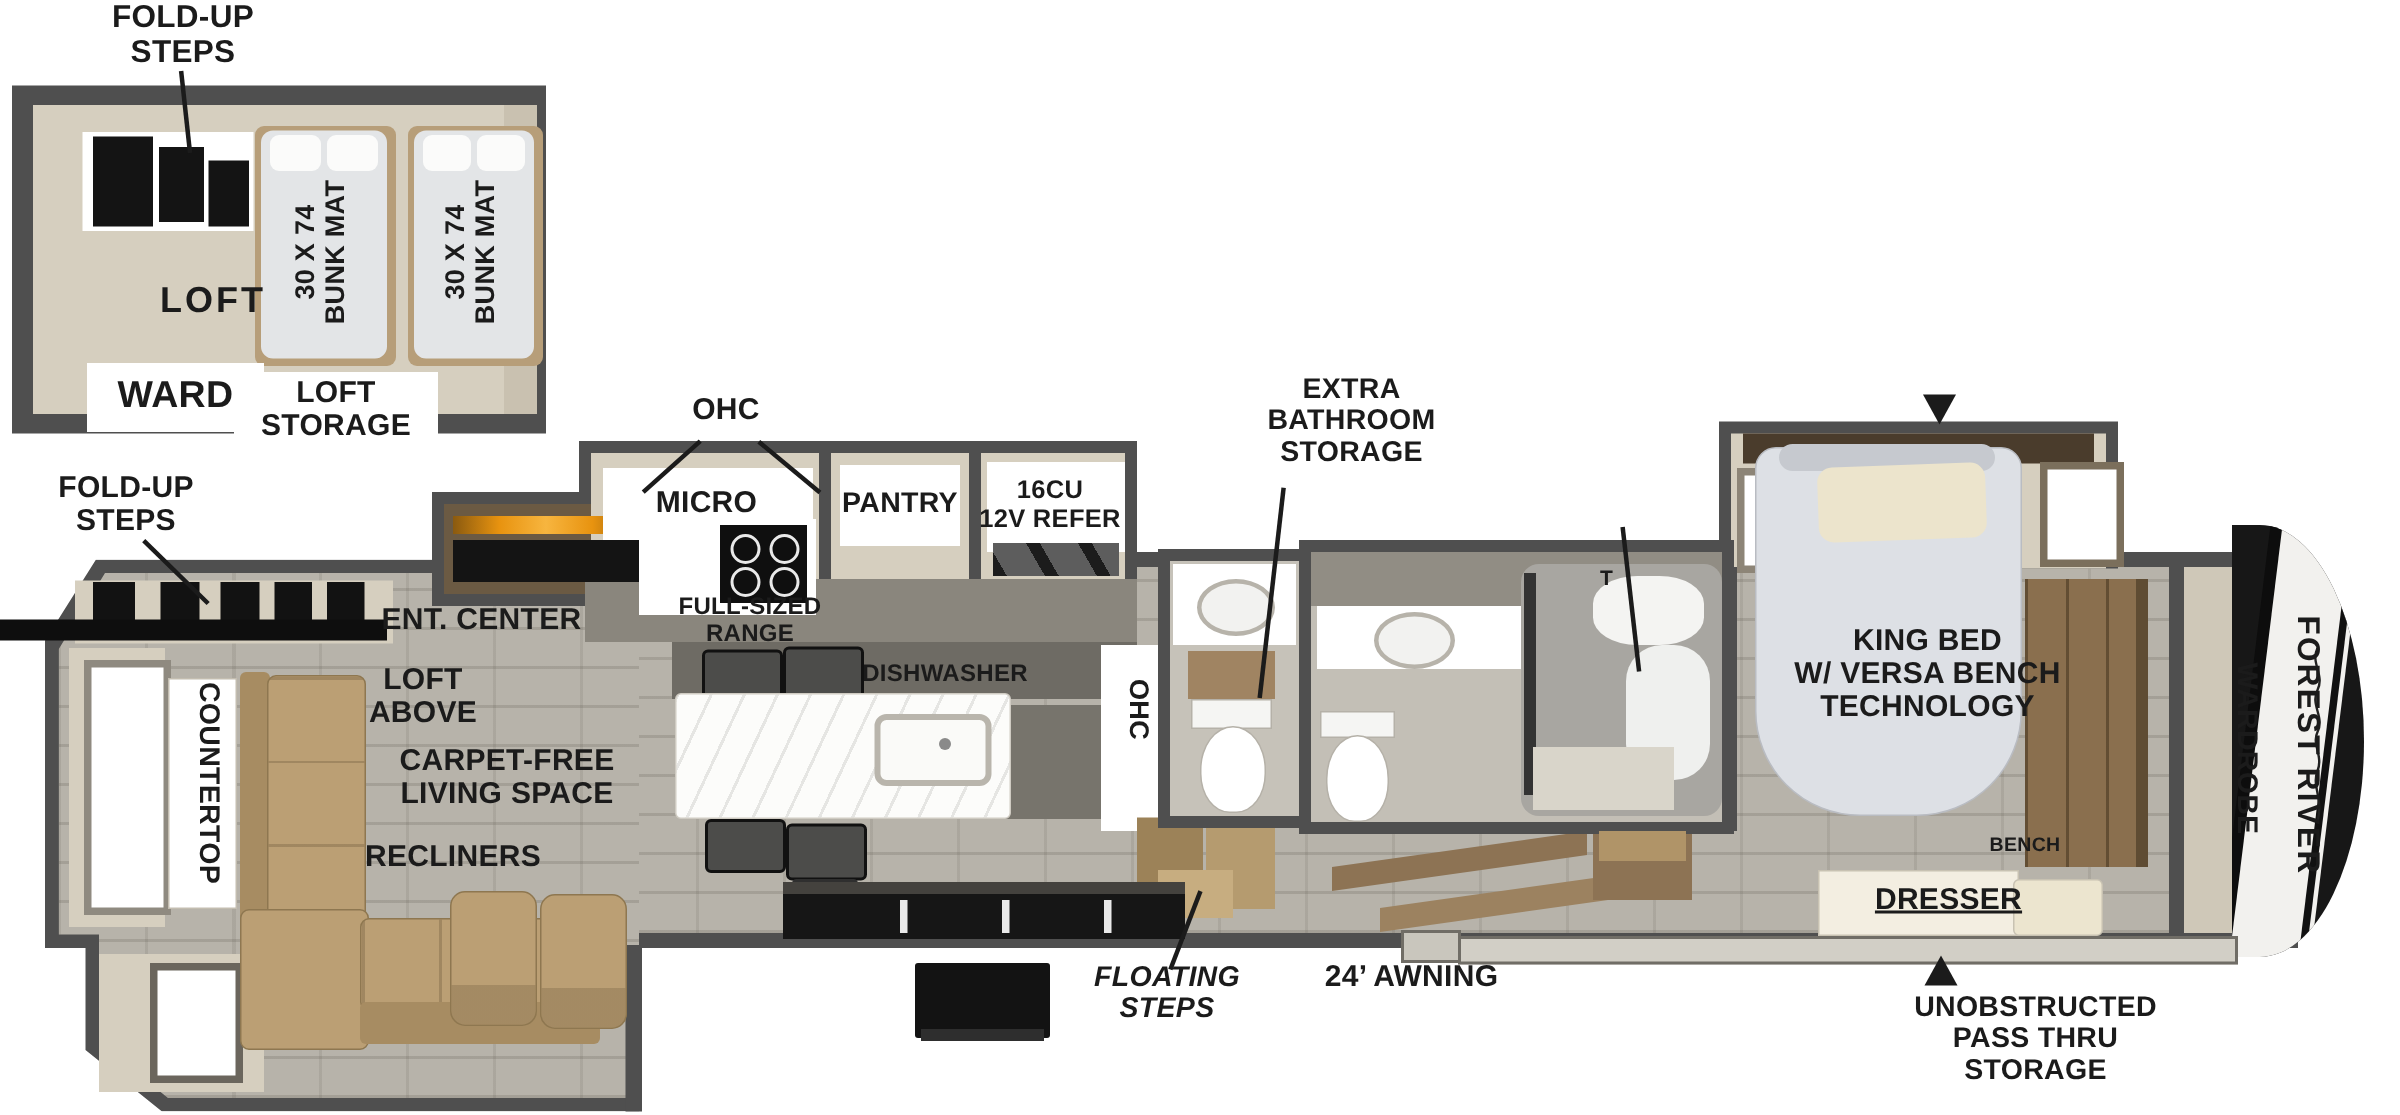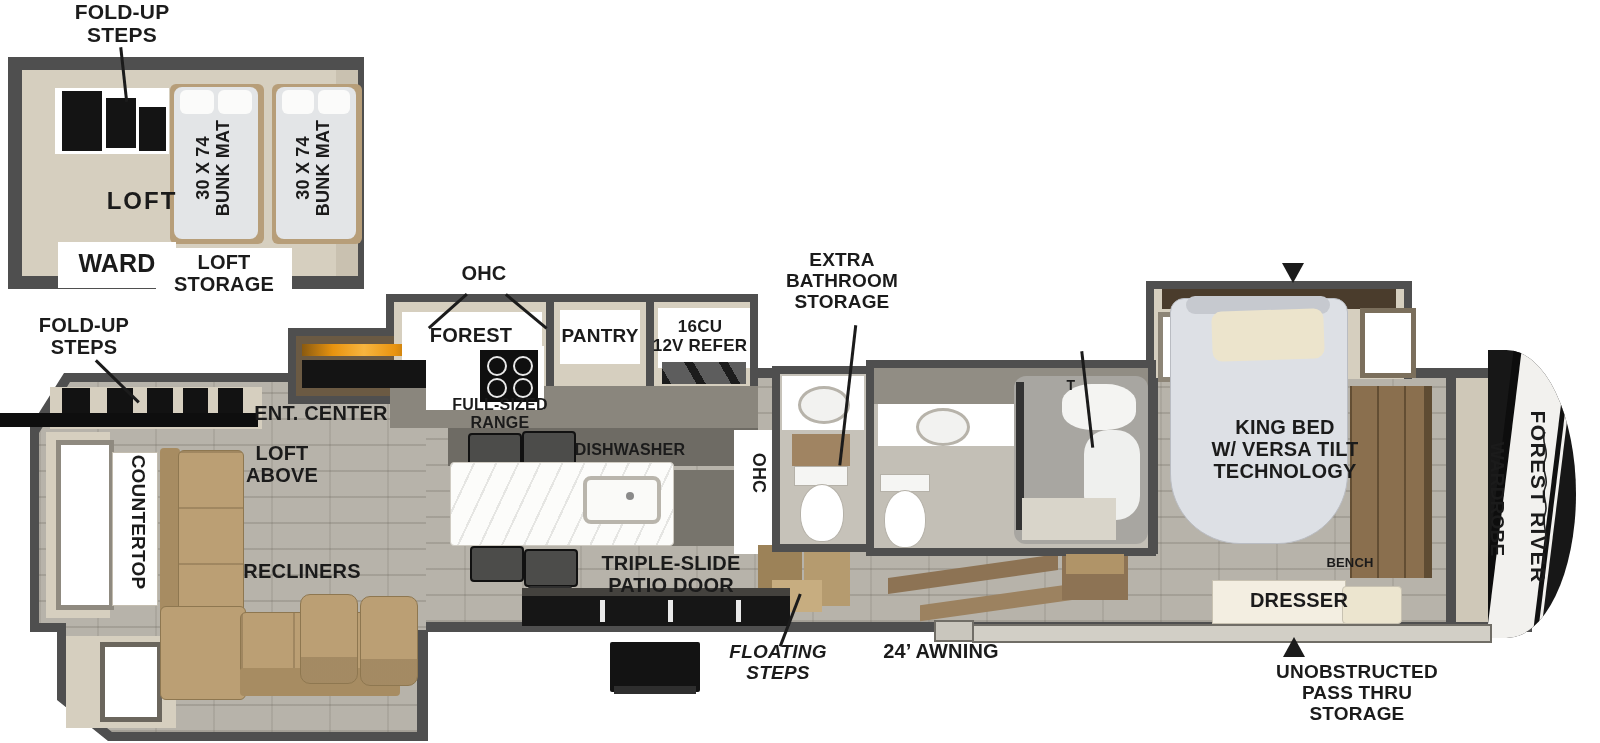--- a/index.html
+++ b/index.html
@@ -103,29 +103,31 @@
   <div class="abs" style="left:302px;top:344px;width:124px;height:12px;z-index:10;
        background:linear-gradient(90deg,#8a5a10,#e8930f,#f7b53f,#e8930f,#8a5a10);"></div>
   <div class="abs" style="left:302px;top:360px;width:124px;height:28px;background:#141414;z-index:10;"></div>
 
   <div class="lbl" style="left:18px;top:314px;width:132px;font-size:20px;">FOLD-UP
 STEPS</div>
   <div class="ldr" style="left:96px;top:359px;width:60px;transform:rotate(44.3deg);"></div>
   <div class="lbl" style="left:238px;top:402px;width:166px;font-size:20px;">ENT. CENTER</div>
   <div class="lbl" style="left:232px;top:442px;width:100px;font-size:20px;">LOFT
 ABOVE</div>
+  <div class="lbl" style="left:250px;top:496px;width:176px;font-size:20px;">CARPET-FREE
+LIVING SPACE</div>
   <div class="lbl" style="left:238px;top:560px;width:128px;font-size:20px;">RECLINERS</div>
 
   <div class="abs wall" style="left:386px;top:294px;width:372px;height:92px;z-index:8;"></div>
   <div class="abs beige" style="left:394px;top:302px;width:356px;height:84px;z-index:9;"></div>
   <div class="abs wall" style="left:546px;top:302px;width:8px;height:84px;z-index:10;"></div>
   <div class="abs wall" style="left:646px;top:302px;width:8px;height:84px;z-index:10;"></div>
 
   <div class="abs white-box" style="left:402px;top:312px;width:140px;height:48px;z-index:10;"></div>
-  <div class="lbl" style="left:416px;top:324px;width:110px;font-size:20px;">FOREST</div>
+  <div class="lbl" style="left:416px;top:324px;width:110px;font-size:20px;">MICRO</div>
   <div class="abs white-box" style="left:560px;top:310px;width:80px;height:54px;z-index:10;"></div>
   <div class="lbl" style="left:556px;top:326px;width:88px;font-size:19px;">PANTRY</div>
   <div class="abs white-box" style="left:658px;top:308px;width:92px;height:60px;z-index:10;"></div>
   <div class="abs" style="left:662px;top:362px;width:84px;height:22px;background:#5d5d5d;z-index:11;
        background-image:repeating-linear-gradient(60deg, #1c1c1c 0 8px, transparent 8px 30px);"></div>
   <div class="lbl" style="left:640px;top:318px;width:120px;font-size:17px;z-index:62;">16CU
 12V REFER</div>
 
   <div class="lbl" style="left:452px;top:262px;width:64px;font-size:20px;">OHC</div>
   <div class="ldr" style="left:467px;top:293px;width:51px;transform:rotate(138.2deg);"></div>
@@ -161,21 +163,21 @@
   <div class="abs" style="left:772px;top:580px;width:50px;height:32px;background:#c7ad80;z-index:12;"></div>
 
   <div class="abs wall" style="left:772px;top:366px;width:102px;height:186px;z-index:12;"></div>
   <div class="abs" style="left:780px;top:374px;width:86px;height:170px;background:#c6c2b9;z-index:13;"></div>
   <div class="abs white-box" style="left:782px;top:376px;width:82px;height:54px;z-index:14;"></div>
   <div class="abs" style="left:798px;top:386px;width:46px;height:32px;background:#f2f2f0;border:3px solid #b7b3aa;border-radius:50%;z-index:15;"></div>
   <div class="abs" style="left:792px;top:434px;width:58px;height:32px;background:#a08462;z-index:14;"></div>
   <div class="abs" style="left:794px;top:466px;width:52px;height:18px;background:#f5f5f3;border:1px solid #b5b1a8;z-index:14;"></div>
   <div class="abs" style="left:800px;top:484px;width:42px;height:56px;background:#ffffff;border:1px solid #b5b1a8;border-radius:50% 50% 45% 45%;z-index:14;"></div>
 
-  <div class="lbl" style="left:768px;top:250px;width:148px;font-size:19px;">EXTRA
+  <div class="lbl" style="left:827px;top:250px;width:148px;font-size:19px;">EXTRA
 BATHROOM
 STORAGE</div>
   <div class="ldr" style="left:856px;top:324px;width:141px;transform:rotate(96.5deg);"></div>
 
   <div class="abs wall" style="left:866px;top:360px;width:290px;height:196px;z-index:12;"></div>
   <div class="abs" style="left:874px;top:368px;width:274px;height:180px;background:#c3bfb6;z-index:13;"></div>
   <div class="abs" style="left:874px;top:368px;width:274px;height:36px;background:#918d84;z-index:14;"></div>
   <div class="abs white-box" style="left:878px;top:404px;width:150px;height:42px;z-index:15;"></div>
   <div class="abs" style="left:916px;top:408px;width:48px;height:32px;background:#f2f2f0;border:3px solid #b7b3aa;border-radius:50%;z-index:16;"></div>
   <div class="abs" style="left:880px;top:474px;width:48px;height:16px;background:#f5f5f3;border:1px solid #b5b1a8;z-index:15;"></div>
@@ -201,53 +203,51 @@
   <div class="abs" style="left:1162px;top:289px;width:234px;height:20px;background:#4a3c2c;z-index:10;"></div>
   <div class="abs" style="left:1158px;top:312px;width:46px;height:60px;background:#ffffff;border:5px solid #8d8577;z-index:10;"></div>
   <div class="abs" style="left:1360px;top:308px;width:46px;height:60px;background:#ffffff;border:5px solid #7b6f5c;z-index:10;"></div>
 
   <div class="tri" style="left:1282px;top:263px;border-left:11px solid transparent;border-right:11px solid transparent;border-top:20px solid #1b1b1b;"></div>
 
   <div class="abs" style="left:1170px;top:298px;width:176px;height:244px;background:#dde0e5;border:1px solid #b9bcc2;border-radius:14px 14px 70px 70px;z-index:11;"></div>
   <div class="abs" style="left:1186px;top:296px;width:144px;height:18px;background:#c6c9cf;border-radius:9px;z-index:12;"></div>
   <div class="abs" style="left:1212px;top:310px;width:112px;height:50px;background:#ece4cc;border-radius:10px;transform:rotate(-2deg);z-index:12;"></div>
   <div class="lbl" style="left:1192px;top:416px;width:186px;font-size:20px;">KING BED
-W/ VERSA TILT
+W/ VERSA BENCH
 TECHNOLOGY</div>
 
   <div class="abs" style="left:1350px;top:386px;width:82px;height:192px;background:#8a6f4e;z-index:11;
        background-image:repeating-linear-gradient(90deg, rgba(60,45,25,.5) 0 2px, transparent 2px 27px);"></div>
   <div class="abs" style="left:1424px;top:386px;width:8px;height:192px;background:#5f4c33;z-index:12;"></div>
 
   <div class="abs" style="left:1212px;top:580px;width:132px;height:42px;background:#f3eee1;border:1px solid #c8c2b2;z-index:11;"></div>
   <div class="abs" style="left:1342px;top:586px;width:58px;height:36px;background:#ece5cf;border:1px solid #c8c2b2;border-radius:4px;z-index:11;"></div>
   <div class="lbl" style="left:1298px;top:556px;width:104px;font-size:13px;">BENCH</div>
-  <div class="lbl" style="left:1232px;top:589px;width:134px;font-size:20px;">DRESSER</div>
+  <div class="lbl" style="left:1232px;top:589px;width:134px;font-size:20px;text-decoration:underline;">DRESSER</div>
 
   <div class="abs wall" style="left:1446px;top:378px;width:10px;height:254px;z-index:11;"></div>
   <div class="abs beige" style="left:1456px;top:378px;width:66px;height:244px;z-index:11;background:#cfc8b8;"></div>
   <div class="lbl vrot" style="left:1424px;top:486px;width:140px;height:26px;font-size:19px;transform:rotate(90deg);">WARDROBE</div>
 
   <div class="abs" style="left:1488px;top:350px;width:88px;height:288px;background:#171717;border-radius:0 70px 70px 0 / 0 145px 145px 0;overflow:hidden;z-index:13;">
     <div class="abs" style="left:8px;top:-6px;width:8px;height:300px;background:#0d0d0d;transform:skewX(-7deg);"></div>
     <div class="abs" style="left:16px;top:-6px;width:54px;height:300px;background:#f2f1ee;transform:skewX(-7deg);"></div>
     <div class="abs" style="left:62px;top:-6px;width:5px;height:300px;background:#111111;transform:skewX(-7deg);"></div>
     <svg width="14" height="120" viewBox="0 0 14 120" style="position:absolute;left:50px;top:80px;">
       <path d="M7 2 C2 12 12 20 7 30 C2 40 12 48 7 58 C3 66 11 74 7 84 C3 94 11 102 7 118" fill="none" stroke="#222" stroke-width="1.6"></path>
     </svg>
   </div>
   <div class="lbl vrot" style="left:1422px;top:484px;width:230px;height:26px;font-size:21px;letter-spacing:1.5px;transform:rotate(90deg);z-index:61;">FOREST RIVER</div>
 
   <div class="abs" style="left:522px;top:588px;width:268px;height:8px;background:#44423e;z-index:14;"></div>
   <div class="abs" style="left:522px;top:596px;width:268px;height:30px;background:#161616;z-index:14;"></div>
   <div class="abs" style="left:600px;top:600px;width:5px;height:22px;background:#e9e9e9;z-index:15;"></div>
   <div class="abs" style="left:668px;top:600px;width:5px;height:22px;background:#e9e9e9;z-index:15;"></div>
   <div class="abs" style="left:736px;top:600px;width:5px;height:22px;background:#e9e9e9;z-index:15;"></div>
-  <div class="lbl" style="left:588px;top:552px;width:166px;font-size:20px;">TRIPLE-SLIDE
-PATIO DOOR</div>
   <div class="abs" style="left:610px;top:642px;width:90px;height:50px;background:#131313;border-radius:2px;z-index:14;"></div>
   <div class="abs" style="left:614px;top:686px;width:82px;height:8px;background:#2e2e2e;z-index:15;"></div>
 
   <div class="lbl" style="left:720px;top:642px;width:116px;font-size:19px;font-style:italic;">FLOATING
 STEPS</div>
   <div class="ldr" style="left:780px;top:645px;width:56px;transform:rotate(-69deg);"></div>
 
   <div class="abs" style="left:934px;top:620px;width:36px;height:18px;background:#c9c6bd;border:2px solid #706d66;z-index:14;"></div>
   <div class="abs" style="left:972px;top:624px;width:516px;height:15px;background:#d2cfc6;border:2px solid #706d66;z-index:14;"></div>
   <div class="lbl" style="left:866px;top:640px;width:150px;font-size:20px;">24’ AWNING</div>

